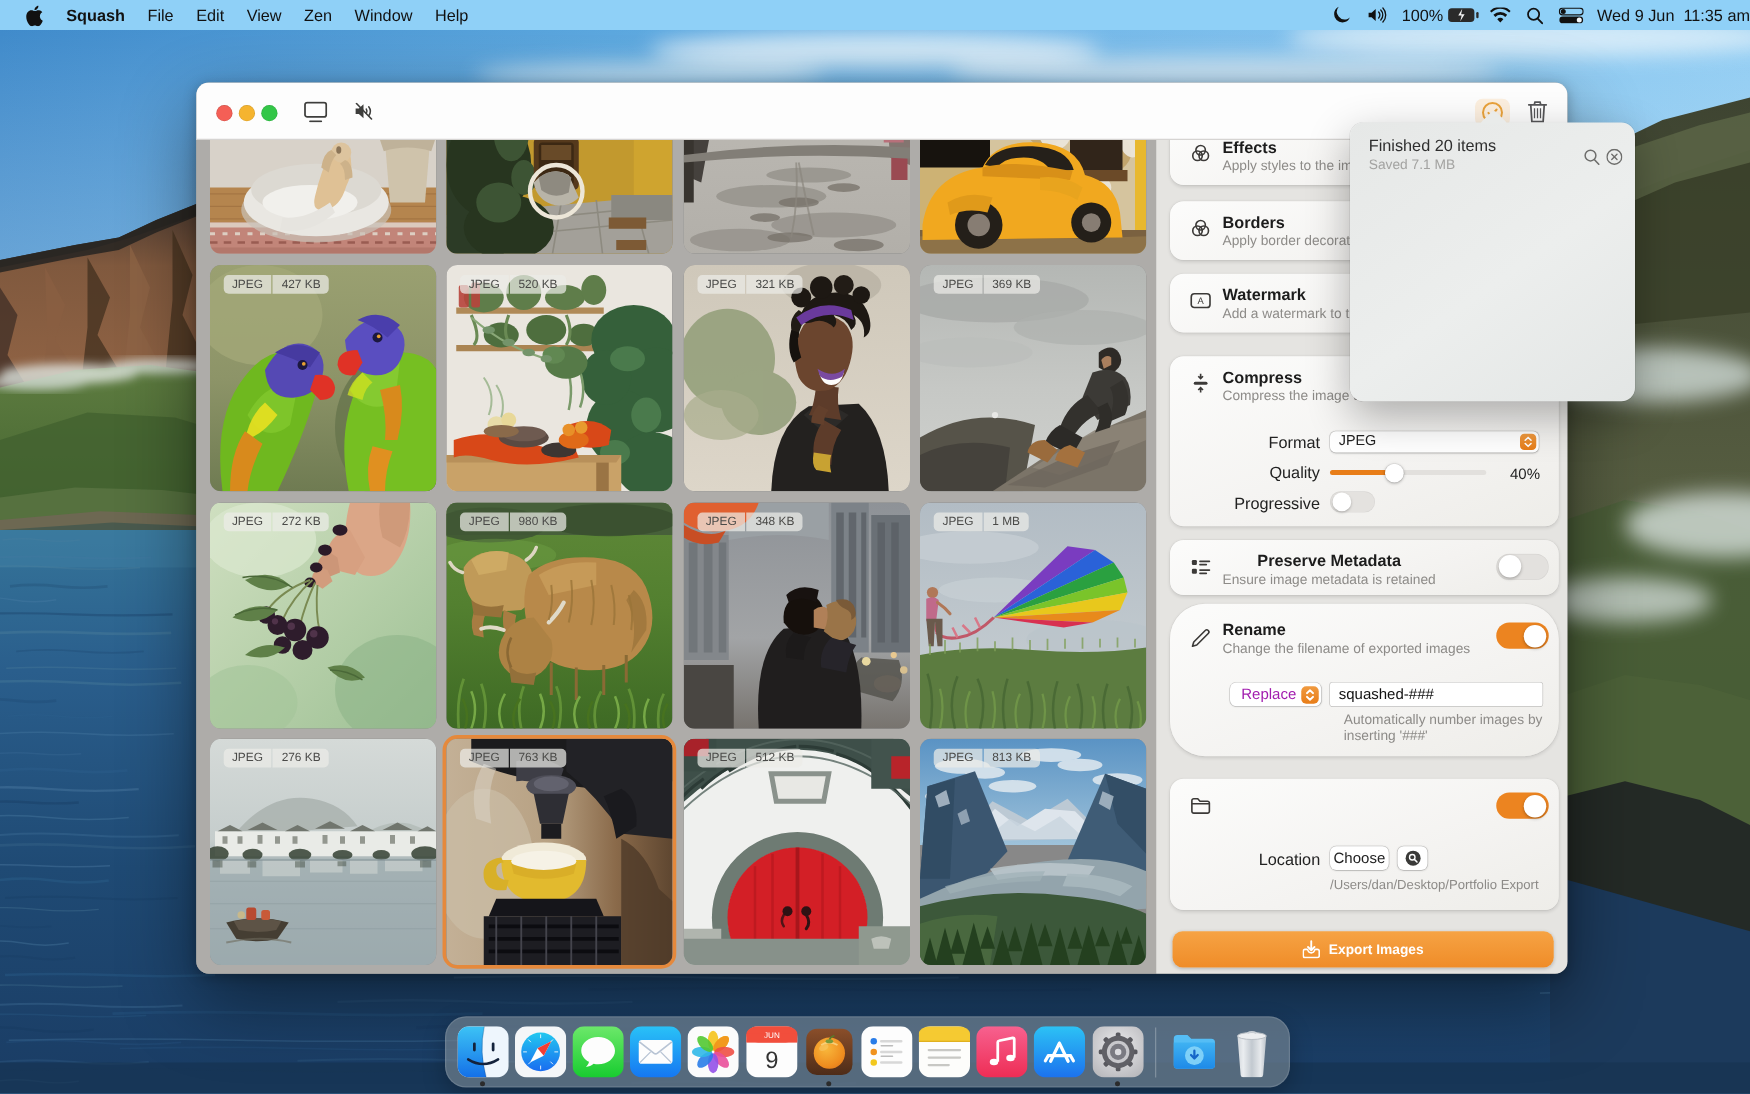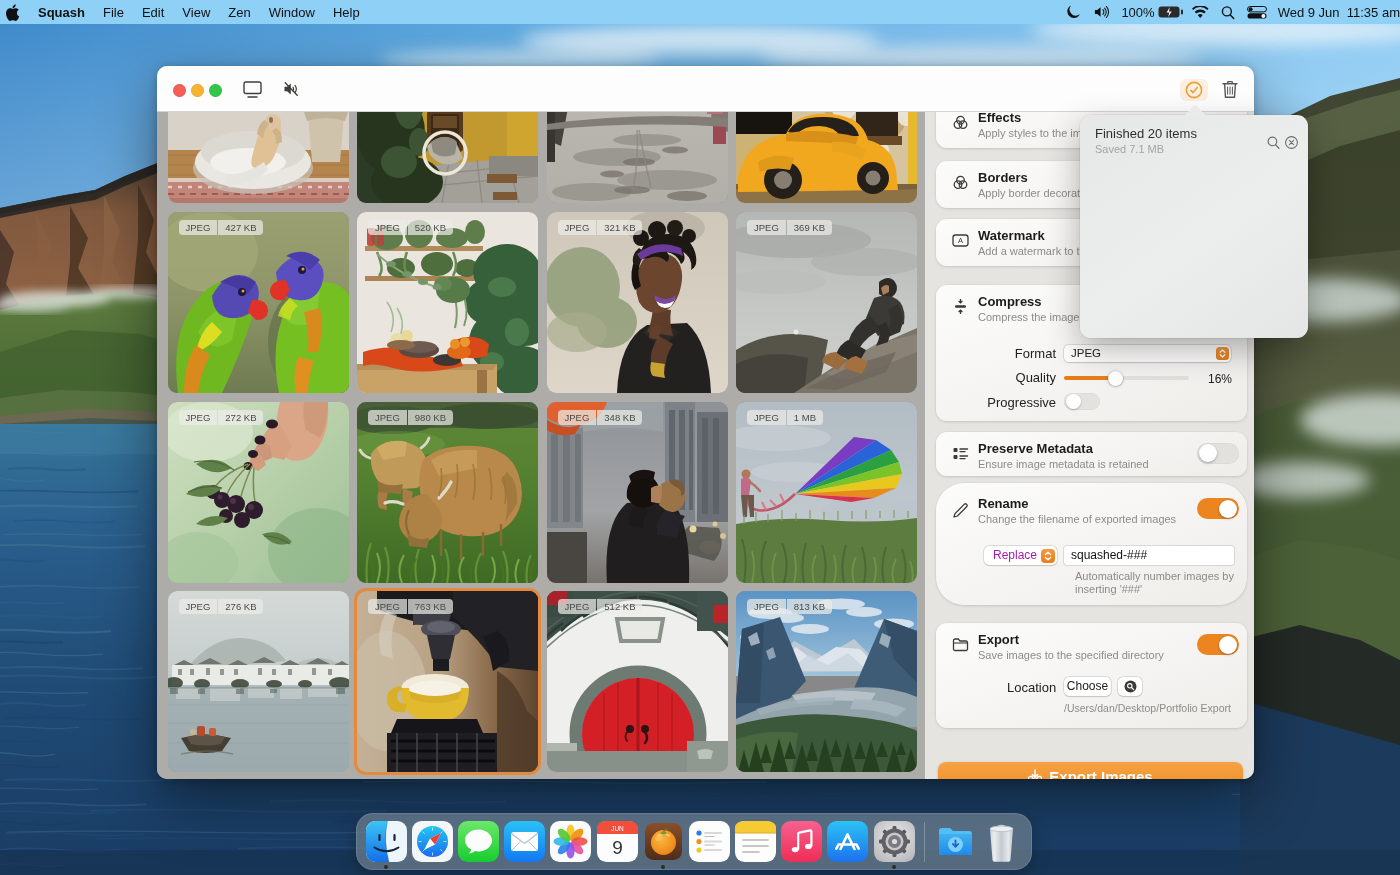--- a/index.html
+++ b/index.html
@@ -34,21 +34,21 @@
   .chead h3 { font-size:13px; color:#1c1c1c; font-weight:bold; }
   .chead p { font-size:11px; color:#8d8b88; margin-top:2px; }
   .cico { position:absolute; left:16px; top:13px; width:17px; height:17px; color:#3c3a38;}
   .toggle { position:absolute; right:8px; top:12px; width:42px; height:21px; border-radius:10.5px; }
   .toggle.on { background:#ec8420; }
   .toggle.off { background:#e3e1de; box-shadow:inset 0 0 0 0.5px rgba(0,0,0,0.06);}
   .knob { position:absolute; top:1.5px; width:18px; height:18px; border-radius:50%; background:#fff;
     box-shadow:0 1px 2.5px rgba(0,0,0,0.3); }
   .toggle.on .knob { right:2px; } .toggle.off .knob { left:2px; }
   
-  #popover { position:absolute; left:1080px; top:115px; width:228px; height:223px; border-radius:11px;
+  #popover { position:absolute; left:1080px; top:98px; width:228px; height:223px; border-radius:11px;
     background:linear-gradient(145deg, #e6e8e7 0%, #eceeed 55%, #e3e6e5 100%);
     box-shadow:0 12px 34px rgba(0,0,0,0.3), 0 0 0 0.5px rgba(0,0,0,0.1); z-index:40; }
   #popover .arrow { position:absolute; left:104px; top:-11px; width:22px; height:12px; overflow:hidden;}
   #popover .arrow:before { content:""; position:absolute; left:3px; top:4px; width:16px; height:16px;
     background:#e9ebea; transform:rotate(45deg); border-radius:3px; }
   
   #dock { position:absolute; left:356px; top:813px; width:676px; height:57px; border-radius:17px;
     background:rgba(124,138,150,0.62); box-shadow:inset 0 0 0 1px rgba(255,255,255,0.12), 0 6px 18px rgba(0,0,0,0.25);
     display:flex; align-items:center; padding:0 7px; z-index:30; }
   .dicon { width:41px; height:41px; margin:0 2.6px; position:relative; }
@@ -203,21 +203,21 @@
     <ellipse cx="1320" cy="300" rx="90" ry="22" fill="#c9d4cf"></ellipse>
     <ellipse cx="1380" cy="420" rx="80" ry="26" fill="#cfd9d3"></ellipse>
     <ellipse cx="1300" cy="480" rx="70" ry="18" fill="#c4cfc8"></ellipse>
   </g>
   <path d="M1240 560 L1300 540 1360 548 1400 560 1400 700 1240 700 Z" fill="#4c6238" opacity="0.9"></path>
   <path d="M1240 640 L1300 625 1360 640 1400 660 1400 780 1240 780 Z" fill="#242a26"></path>
   <path d="M1240 700 L1400 745 1400 875 1240 875 Z" fill="#1c3a5c"></path>
   <rect x="0" y="850" width="1400" height="25" fill="#16324f" opacity="0.6"></rect>
 </svg>
 <div id="menubar">
-  <div class="l" style="">
+  <div class="l" style="padding-left:15px">
     <svg width="15" height="17" viewBox="0 0 15 17" style="margin:0 10px 0 5px">
         <path fill="#111" d="M10.6 4.2c-.9 0-2 .6-2.7.6-.7 0-1.7-.6-2.8-.6C3.1 4.2 1 6 1 9.3c0 2 .8 4.2 1.8 5.6.8 1.1 1.5 2 2.5 2 .9 0 1.4-.6 2.6-.6 1.2 0 1.6.6 2.6.6 1.1 0 1.8-1 2.5-2 .8-1.2 1.2-2.3 1.2-2.4 0 0-2.3-.9-2.3-3.5 0-2.2 1.8-3.2 1.9-3.3-1-1.5-2.6-1.5-3.2-1.5zM9.9 3c.5-.6.9-1.5.8-2.4-.8 0-1.7.5-2.3 1.2-.5.6-.9 1.5-.8 2.3.9.1 1.8-.5 2.3-1.1z"></path>
       </svg>
     <span class="mitem" style="font-weight:bold; margin-left:8px">Squash</span>
     <span class="mitem">File</span>
       <span class="mitem">Edit</span>
       <span class="mitem">View</span>
     <span class="mitem">Zen</span>
       <span class="mitem">Window</span>
       <span class="mitem">Help</span>
@@ -1110,27 +1110,27 @@
         <div style="position:absolute; right:191px; top:61px; font-size:13px; color:#222;">Format</div>
         <div style="position:absolute; left:128px; top:60px; width:167px; height:17px; background:#fff; border-radius:4.5px; box-shadow:0 0 0 0.5px rgba(0,0,0,0.18), 0 0.5px 1.5px rgba(0,0,0,0.12); font-size:11.5px; color:#222; line-height:17px; padding-left:7px;">JPEG
           <span style="position:absolute; right:2px; top:2px; width:13px; height:13px; background:linear-gradient(#f09a40,#e87d18); border-radius:3.5px;"><svg width="13" height="13" viewBox="0 0 14 14">
                 <path d="M4.5 5.6 7 3.2 9.5 5.6M4.5 8.4 7 10.8 9.5 8.4" fill="none" stroke="#fff" stroke-width="1.4" stroke-linecap="round" stroke-linejoin="round"></path>
               </svg></span>
         </div>
         <div style="position:absolute; right:191px; top:85px; font-size:13px; color:#222;">Quality</div>
         <div style="position:absolute; left:128px; top:91px; width:125px; height:4px; border-radius:2px; background:#e2e0dd;"></div>
         <div style="position:absolute; left:128px; top:91px; width:52px; height:4px; border-radius:2px; background:#e87d18;"></div>
         <div style="position:absolute; left:172px; top:85.5px; width:15px; height:15px; border-radius:50%; background:#fff; box-shadow:0 0.5px 2.5px rgba(0,0,0,0.35), 0 0 0 0.5px rgba(0,0,0,0.08);"></div>
-        <div style="position:absolute; right:15px; top:87px; font-size:12px; color:#222;">16%</div>
+        <div style="position:absolute; right:15px; top:87px; font-size:12px; color:#222;">40%</div>
         <div style="position:absolute; right:191px; top:110px; font-size:13px; color:#222;">Progressive</div>
         <div style="position:absolute; left:128px; top:108px; width:36px; height:17px; border-radius:9px; background:#e4e2df; box-shadow:inset 0 0 0 0.5px rgba(0,0,0,0.05);">
             <div style="position:absolute; left:1.5px; top:1px; width:15px; height:15px; border-radius:50%; background:#fff; box-shadow:0 1px 2px rgba(0,0,0,0.25);"></div>
           </div>
       </div>
-      <div class="card" style="top:319.8px; height:44px;">
+      <div class="card" style="top:319.8px; height:44px;text-align:center;">
         <svg class="cico" viewBox="0 0 17 17">
             <g fill="currentColor">
               <rect x="1.5" y="3" width="4" height="4" rx="1"></rect>
               <rect x="1.5" y="10" width="4" height="4" rx="1"></rect>
             </g>
             <g stroke="currentColor" stroke-width="1.4" stroke-linecap="round">
               <path d="M8 4h7.5M8 6.6h5M8 11h7.5M8 13.6h5"></path>
             </g>
           </svg>
         <div class="chead">
@@ -1158,37 +1158,33 @@
               </svg></span>
         </div>
         <div style="position:absolute; left:128px; top:63px; width:170px; height:19px; background:#fff; border-radius:2px; box-shadow:0 0 0 0.5px rgba(0,0,0,0.22); font-size:12px; color:#111; line-height:19px; padding-left:7px;">squashed-###</div>
         <div style="position:absolute; left:139px; top:87px; font-size:11px; color:#8d8b88; line-height:13px;">Automatically number images by<br>inserting '###'</div>
       </div>
       <div class="card" style="top:511px; height:105px;">
         <svg class="cico" viewBox="0 0 17 17">
             <path d="M1.5 4.5a1.5 1.5 0 0 1 1.5-1.5h3.2l1.8 2h6a1.5 1.5 0 0 1 1.5 1.5v6.5a1.5 1.5 0 0 1-1.5 1.5h-11a1.5 1.5 0 0 1-1.5-1.5z" fill="none" stroke="currentColor" stroke-width="1.3"></path>
             <path d="M1.5 7h14" stroke="currentColor" stroke-width="1.1"></path>
           </svg>
-        <div class="chead">
-            <h3>Export</h3>
-            <p>Save images to the specified directory</p>
-          </div>
         <div class="toggle on" style="top:11px;">
             <div class="knob"></div>
           </div>
         <div style="position:absolute; left:71px; top:57px; font-size:13px; color:#222;">Location</div>
         <div style="position:absolute; left:128px; top:54px; width:47px; height:19px; background:#fff; border-radius:5px; box-shadow:0 0 0 0.5px rgba(0,0,0,0.18), 0 0.5px 1.5px rgba(0,0,0,0.12); font-size:12px; color:#222; line-height:19px; text-align:center;">Choose</div>
         <div style="position:absolute; left:182px; top:54px; width:24px; height:19px; background:#fff; border-radius:5px; box-shadow:0 0 0 0.5px rgba(0,0,0,0.18), 0 0.5px 1.5px rgba(0,0,0,0.12);"><svg width="13" height="13" viewBox="0 0 13 13" style="margin:3px 0 0 5.5px;">
               <circle cx="6.5" cy="6.5" r="6" fill="#3a3a38"></circle>
               <circle cx="5.8" cy="5.8" r="2.2" fill="none" stroke="#fff" stroke-width="1.1"></circle>
               <path d="M7.5 7.5 9.6 9.6" stroke="#fff" stroke-width="1.2" stroke-linecap="round"></path>
             </svg></div>
         <div style="position:absolute; left:128px; top:79px; font-size:10.5px; white-space:nowrap; color:#8d8b88;">/Users/dan/Desktop/Portfolio Export</div>
       </div>
-      <div style="position:absolute; left:13px; top:650px; width:305px; height:29px; border-radius:8px; background:linear-gradient(#f6a344,#ef8c28); box-shadow:0 1px 3px rgba(0,0,0,0.2); display:flex; align-items:center; justify-content:center; color:#fff; font-size:15px; font-weight:bold;">
+      <div style="position:absolute; left:13px; top:633px; width:305px; height:29px; border-radius:8px; background:linear-gradient(#f6a344,#ef8c28); box-shadow:0 1px 3px rgba(0,0,0,0.2); display:flex; align-items:center; justify-content:center; color:#fff; font-size:11px; font-weight:bold;">
         <svg width="14" height="15" viewBox="0 0 14 15" style="margin-right:7px;">
             <path d="M7 1v7M4.4 5.6 7 8.2 9.6 5.6" fill="none" stroke="#fff" stroke-width="1.5" stroke-linecap="round" stroke-linejoin="round"></path>
             <path d="M2 7.5H3.4a1 1 0 0 1 1 .8 2.7 2.7 0 0 0 5.2 0 1 1 0 0 1 1-.8H12a1.4 1.4 0 0 1 1.4 1.4v3.7A1.4 1.4 0 0 1 12 14H2A1.4 1.4 0 0 1 .6 12.6V8.9A1.4 1.4 0 0 1 2 7.5z" fill="none" stroke="#fff" stroke-width="1.3"></path>
           </svg>
         Export Images</div>
     </div>
   </div>
 </div>
 <div id="popover">
   <div class="arrow"></div>

